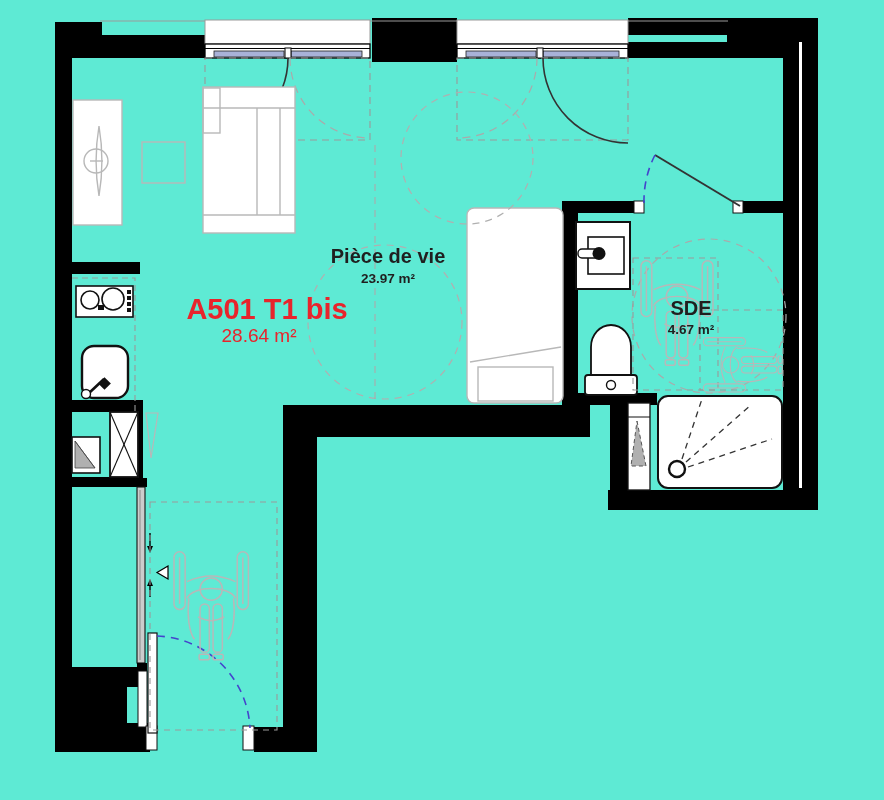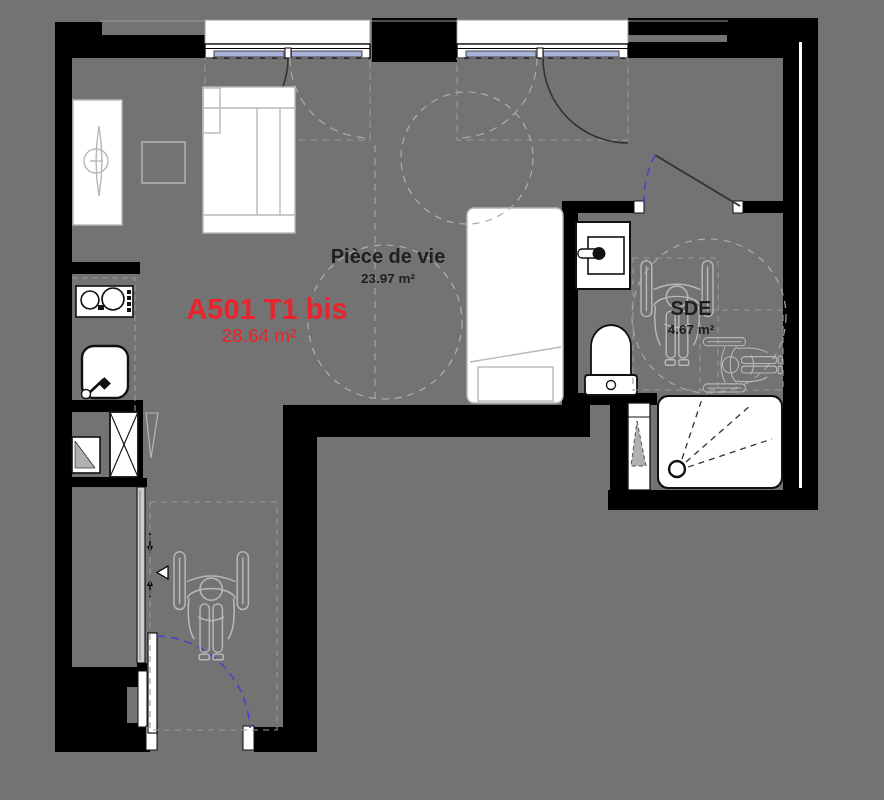--- a/index.html
+++ b/index.html
@@ -1,16 +1,16 @@
 <!DOCTYPE html>
 <html><head>
 <meta charset="utf-8">
 <style>
   html,body{margin:0;padding:0;background:#ffffff;}
-  .stage{position:relative;width:884px;height:800px;background:#737373;overflow:hidden;
+  .stage{position:relative;width:884px;height:800px;background:#5eead4;overflow:hidden;
          font-family:"Liberation Sans",sans-serif;}
   svg{display:block}
   text{font-family:"Liberation Sans",sans-serif;}
   .room-name{font-size:20px;font-weight:600;}
   .room-area{font-size:13.5px;font-weight:600;}
   .apt-id{font-size:29px;font-weight:700;}
   .apt-area{font-size:19px;font-weight:400;}
 </style>
 </head>
 <body>

